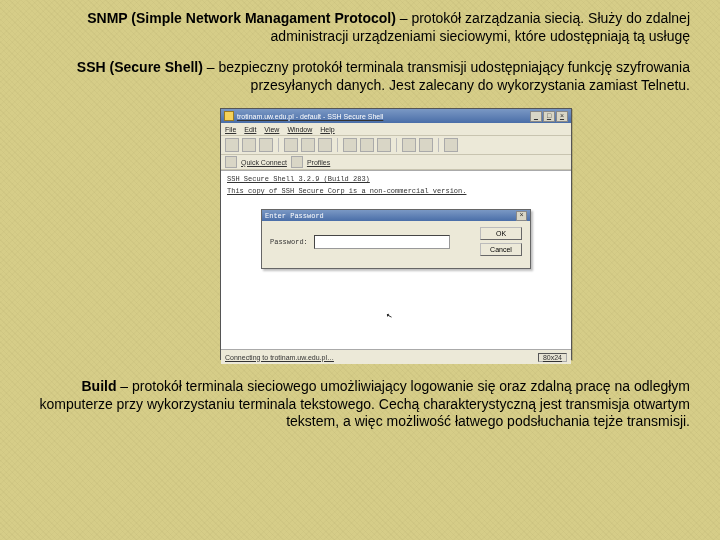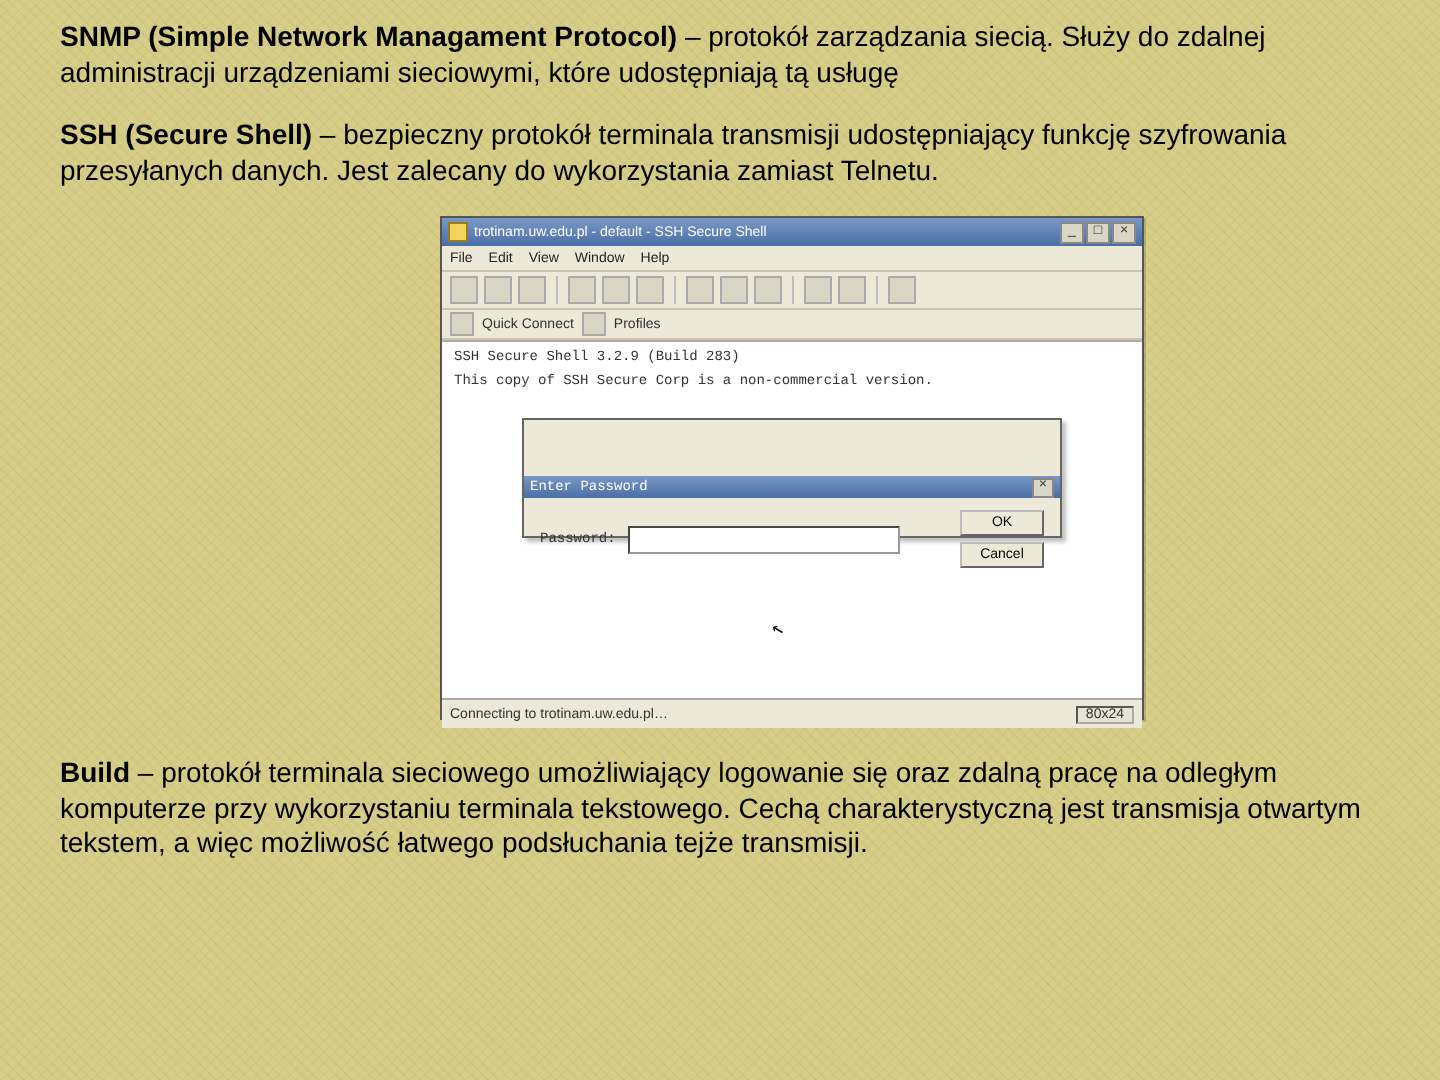--- a/index.html
+++ b/index.html
@@ -16,35 +16,37 @@
       repeating-linear-gradient(-45deg, rgba(120,110,60,0.04) 0px, rgba(120,110,60,0.04) 1px, transparent 1px, transparent 4px);
     font-family: Arial, Helvetica, sans-serif;
     font-size: 14px;
     color: #000;
     box-sizing: border-box;
     padding: 10px 30px 10px 30px;
   }
   .para {
     margin-bottom: 14px;
     line-height: 1.25;
+    text-align: right;
   }
   .bold { font-weight: bold; }
   .sshwin {
     width: 350px;
     height: 250px;
     margin-left: 190px;
     margin-top: 4px;
     margin-bottom: 18px;
     background: #ece9d8;
     border: 1px solid #555;
     box-shadow: 1px 1px 0 rgba(0,0,0,0.15);
     position: relative;
     font-family: Tahoma, Arial, sans-serif;
     font-size: 8px;
     color: #333;
+    text-decoration: underline;
   }
   .titlebar {
     height: 14px;
     background: linear-gradient(#7a98c4, #4a6ea8);
     display: flex;
     align-items: center;
     padding: 0 3px;
     color: #fff;
     font-size: 7px;
   }
@@ -85,21 +87,21 @@
   .statusbar .sbox{
     margin-left:auto;border:1px inset #aaa;padding:0 4px;background:#e6e3d4;
   }
 
   .dialog{
     position:absolute; top:38px; left:40px; width:268px; height:58px;
     background:#ece9d8;border:1px solid #666;box-shadow:2px 2px 2px rgba(0,0,0,0.25);
   }
   .dialog .dtitle{
     height:11px;background:linear-gradient(#7a98c4,#4a6ea8);color:#fff;font-size:7px;
-    display:flex;align-items:center;padding:0 3px;margin-top:28px;
+    display:flex;align-items:center;padding:0 3px;
   }
   .dialog .dtitle .x{margin-left:auto;width:9px;height:8px;background:#d9d6c6;border:1px solid #888;text-align:center;line-height:7px;color:#333;}
   .dialog .dbody{padding:6px 8px;display:flex;align-items:center;gap:6px;justify-content:space-between;}
   .dialog label{font-size:7px;}
   .dialog input{
     width:130px;height:12px;border:1px inset #999;background:#fff;font-size:7px;padding:0 2px;
   }
   .dialog .dbtns{display:flex;flex-direction:column;gap:3px;margin-left:auto;}
   .dialog .dbtns button{
     width:42px;height:13px;font-size:7px;background:#ece9d8;border:1px outset #bbb;padding:0;

